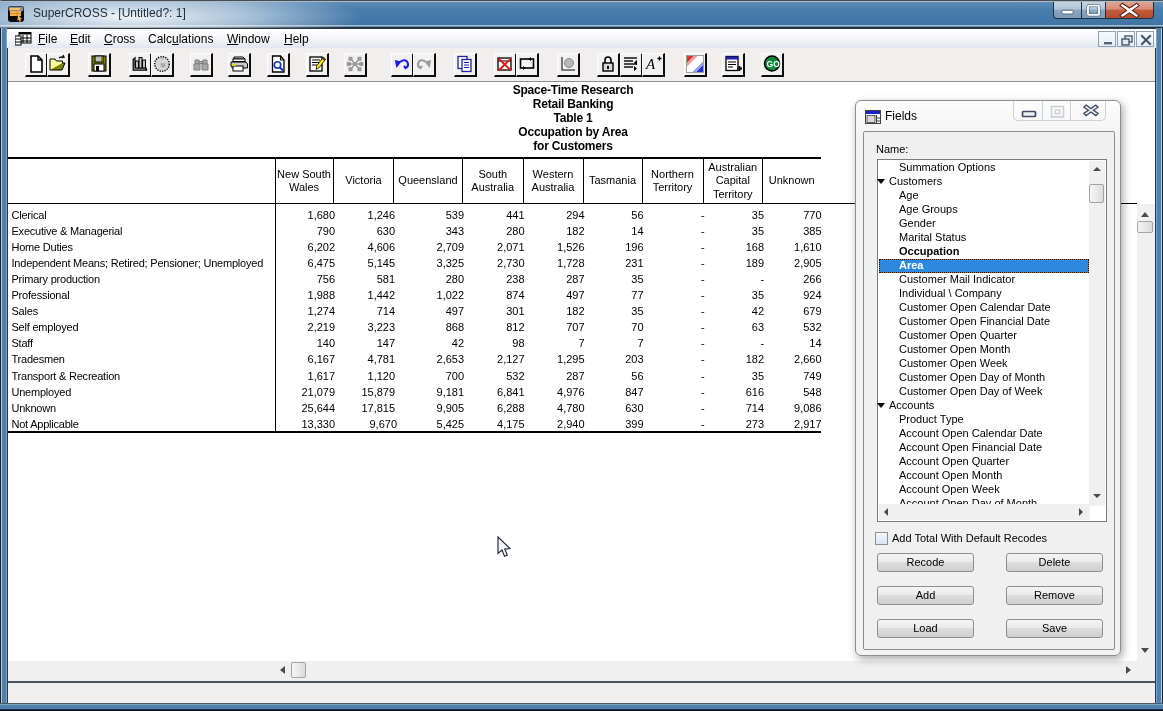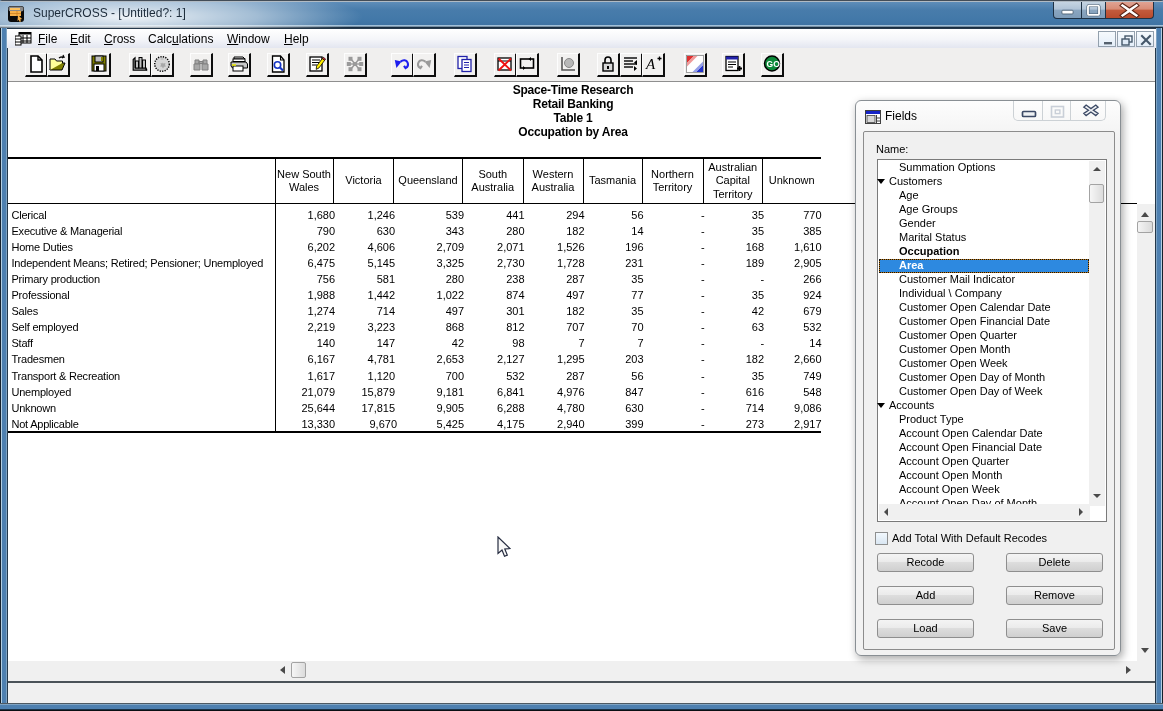--- a/index.html
+++ b/index.html
@@ -376,20 +376,21 @@
       </svg>
     </div>
   </div>
 
 <div id="content">
   <div id="titles">
     <div>Space-Time Research</div>
     <div>Retail Banking</div>
     <div>Table 1</div>
     <div>Occupation by Area</div>
+    <div>for Customers</div>
   </div>
 
   <div class="hline" style="left:0; top:75px; width:813px; height:2px;"></div>
   <div class="hline" style="left:0; top:121px; width:1129px; height:1px;"></div>
   <div class="hline" style="left:0; top:349px; width:813px; height:2px;"></div>
   <div class="hline" style="left:267px; top:75px; width:1px; height:276px;"></div>
   <div id="tbl-headrow">
       <div class="hcell" style="left:267px; width:59px; ">
         <span>New South Wales</span>
       </div>

